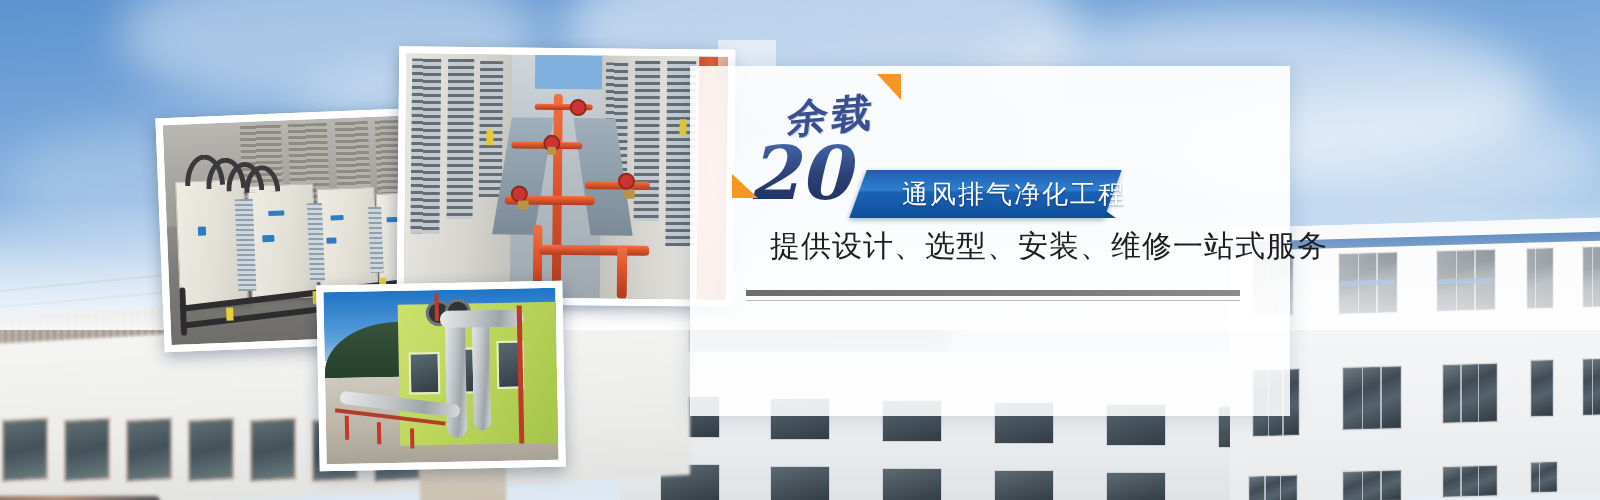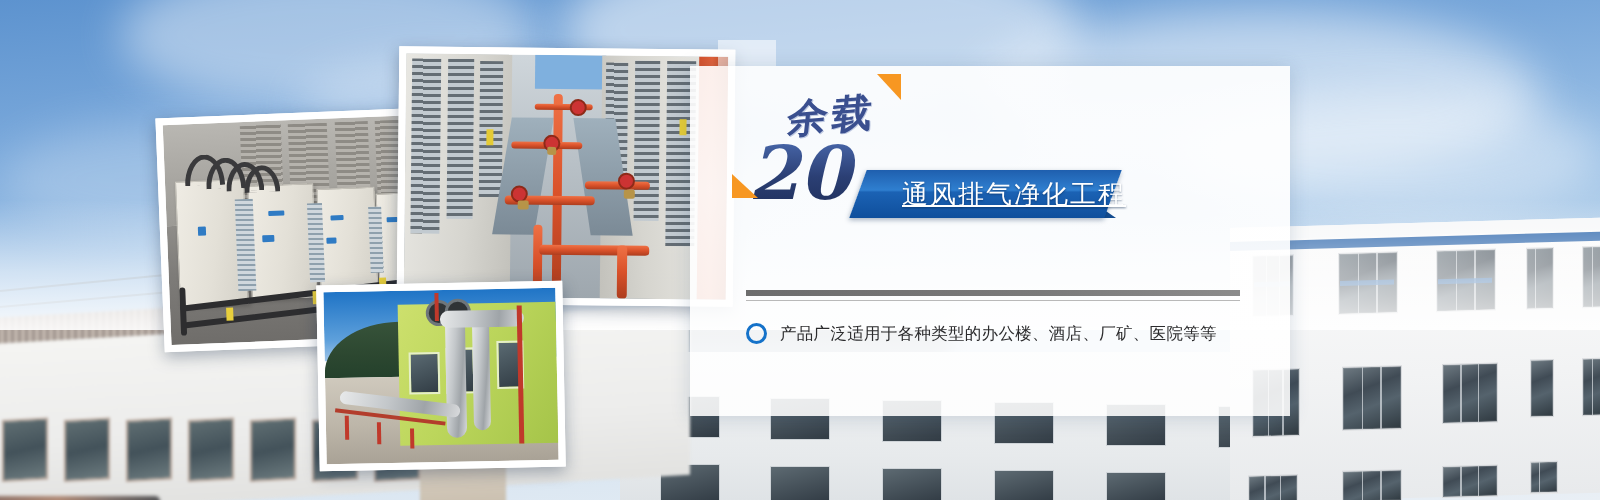--- a/index.html
+++ b/index.html
@@ -210,21 +210,21 @@
     position:absolute;left:216px;top:0;width:0;height:0;
     border-top:19px solid #0f3a72;border-right:42px solid transparent;
   }
   .ribbon-tailbot{
     position:absolute;left:216px;top:19px;width:0;height:0;
     border-bottom:29px solid #134c90;border-right:42px solid transparent;
   }
   .ribbon-txt{
     position:absolute;left:44px;top:8px;
     font-size:26px;color:#ffffff;letter-spacing:2px;line-height:32px;
-    text-shadow:0 1px 2px rgba(0,30,70,.5);white-space:nowrap;text-decoration:underline;
+    text-shadow:0 1px 2px rgba(0,30,70,.5);white-space:nowrap;
   }
 
   
   .slogan{
     position:absolute;left:80px;top:160px;
     font-size:30px;color:#1f1f21;letter-spacing:1px;white-space:nowrap;
   }
   .slogan-en{
     position:absolute;left:108px;top:196px;
     font-size:12.5px;color:#9aa0a6;letter-spacing:.85px;white-space:nowrap;
@@ -429,25 +429,22 @@
     <div class="bracket-bl"></div>
 
 
     <div class="ribbon">
       <div class="ribbon-tailtop"></div>
       <div class="ribbon-tailbot"></div>
       <div class="ribbon-body"></div>
       <div class="ribbon-txt">通风排气净化工程</div>
     </div>
 
+    <div class="slogan">提供设计、选型、安装、维修一站式服务</div>
 
     <div class="rule-thick"></div>
     <div class="rule-thin"></div>
 
     <div class="bullets">
-      <div class="bullet">
-        <span class="bullet-dot"></span>
-        <span class="bullet-txt">产品广泛适用于各种类型的办公楼、酒店、厂矿、医院等等</span>
-      </div>
     </div>
 
   </div>
 </div>
 
 </body></html>

